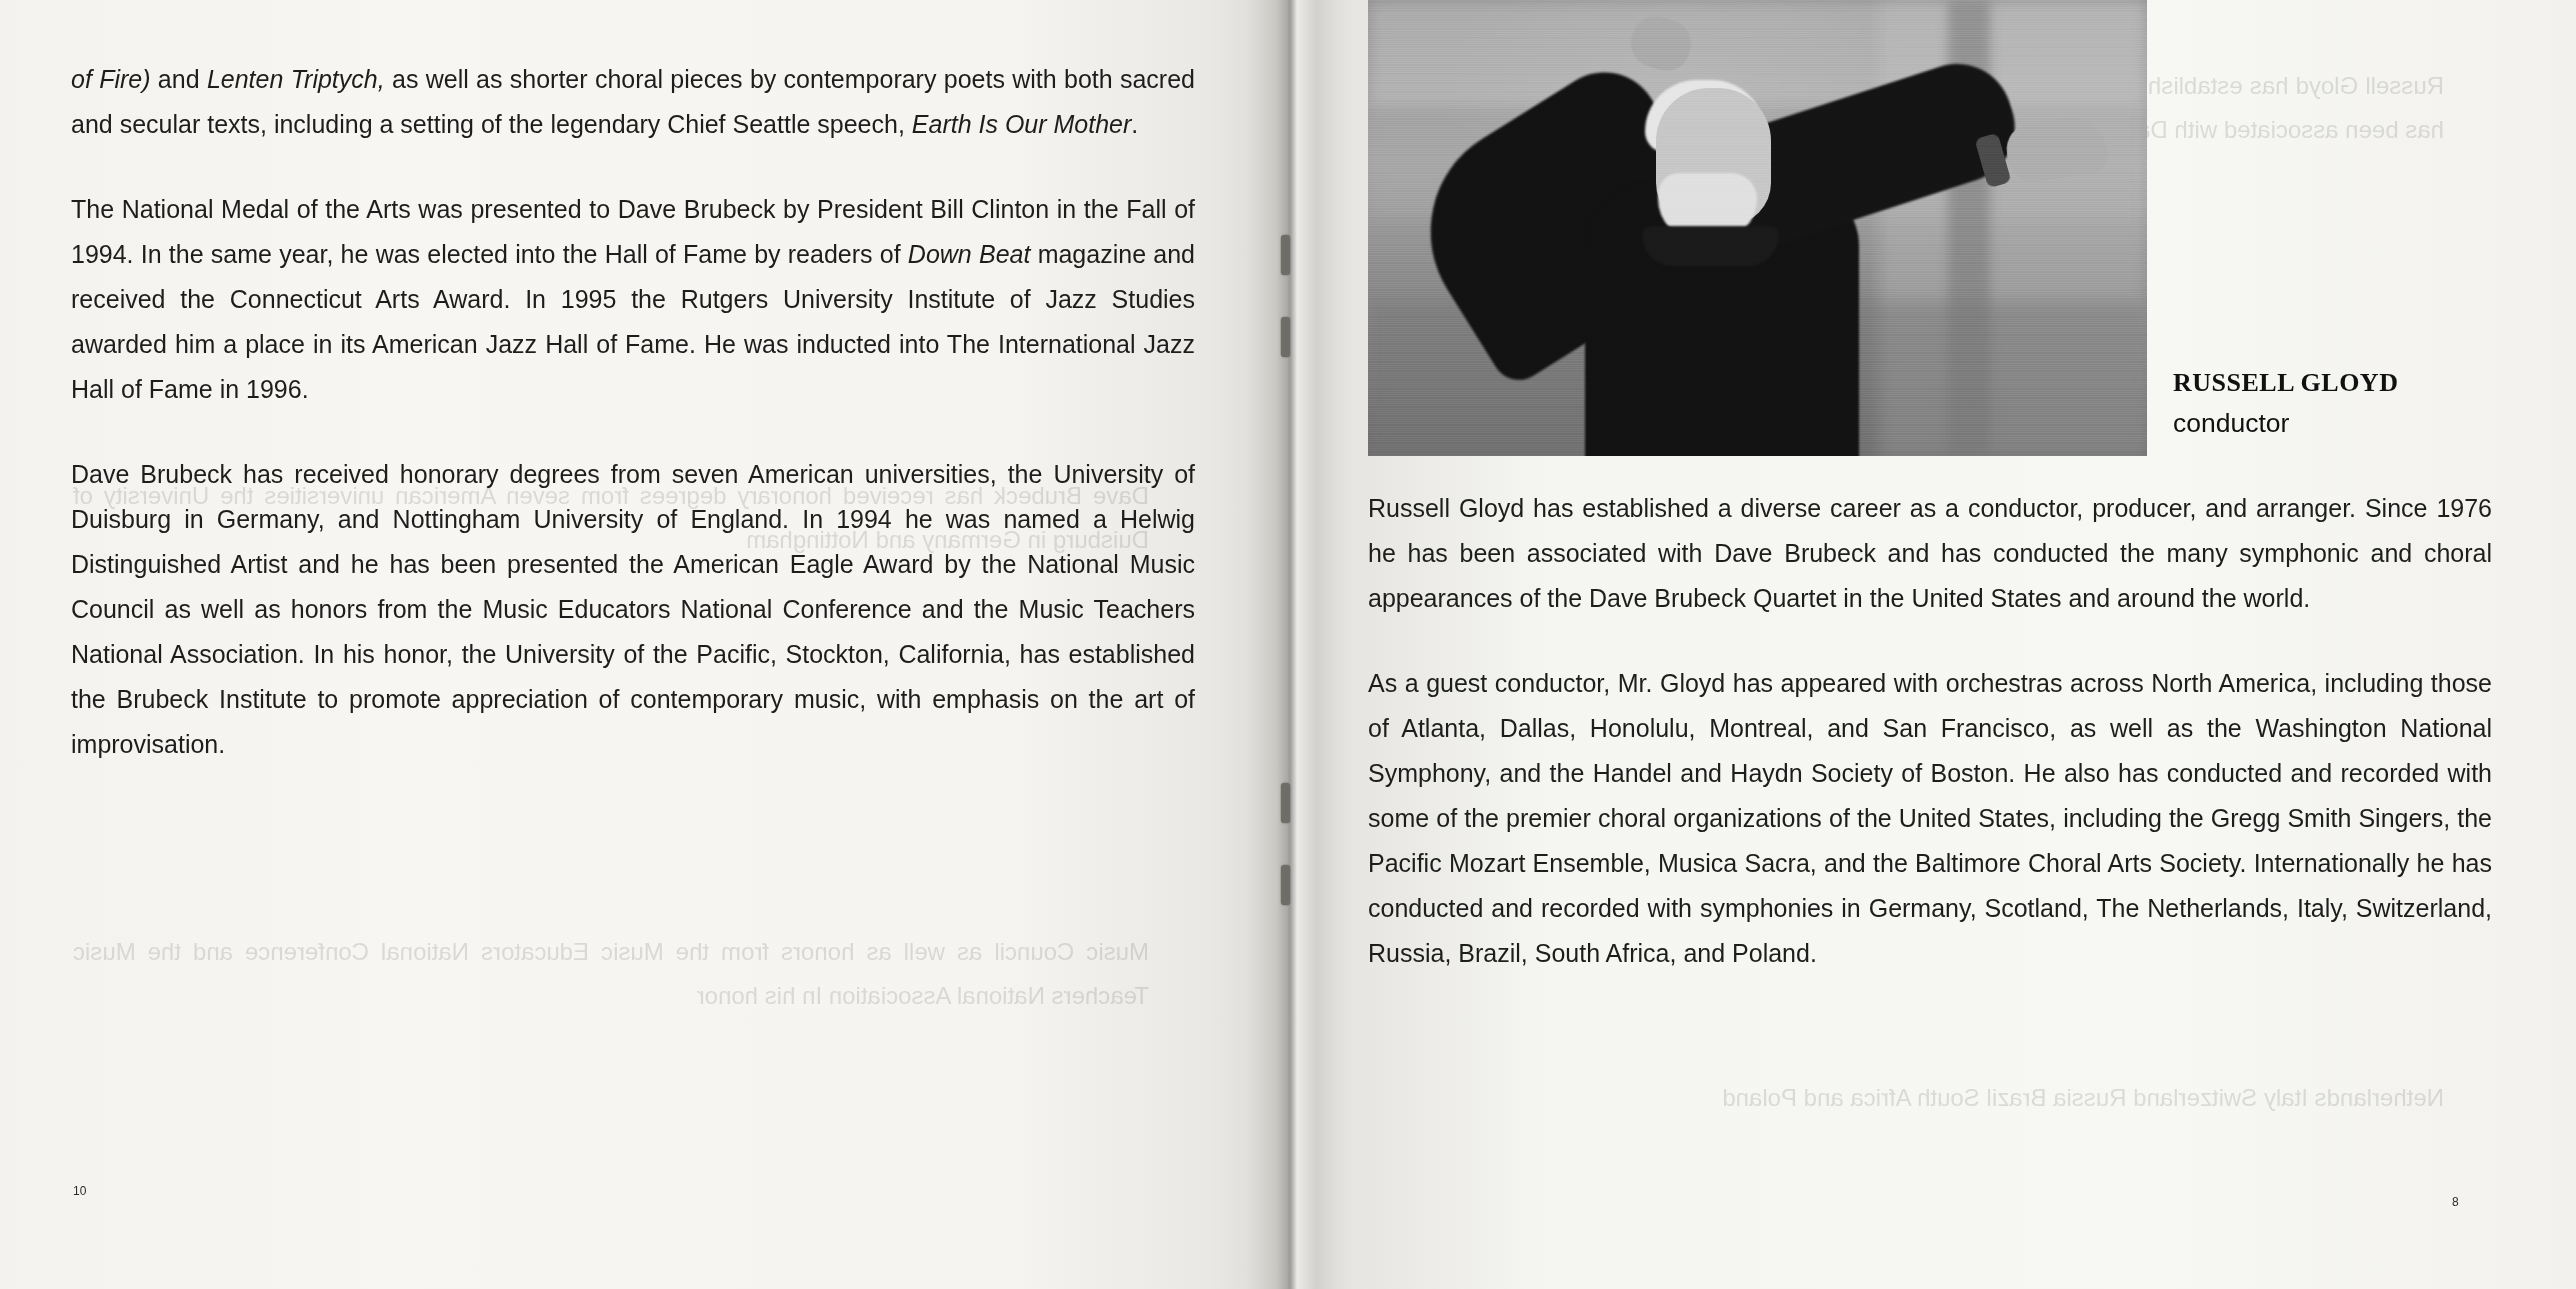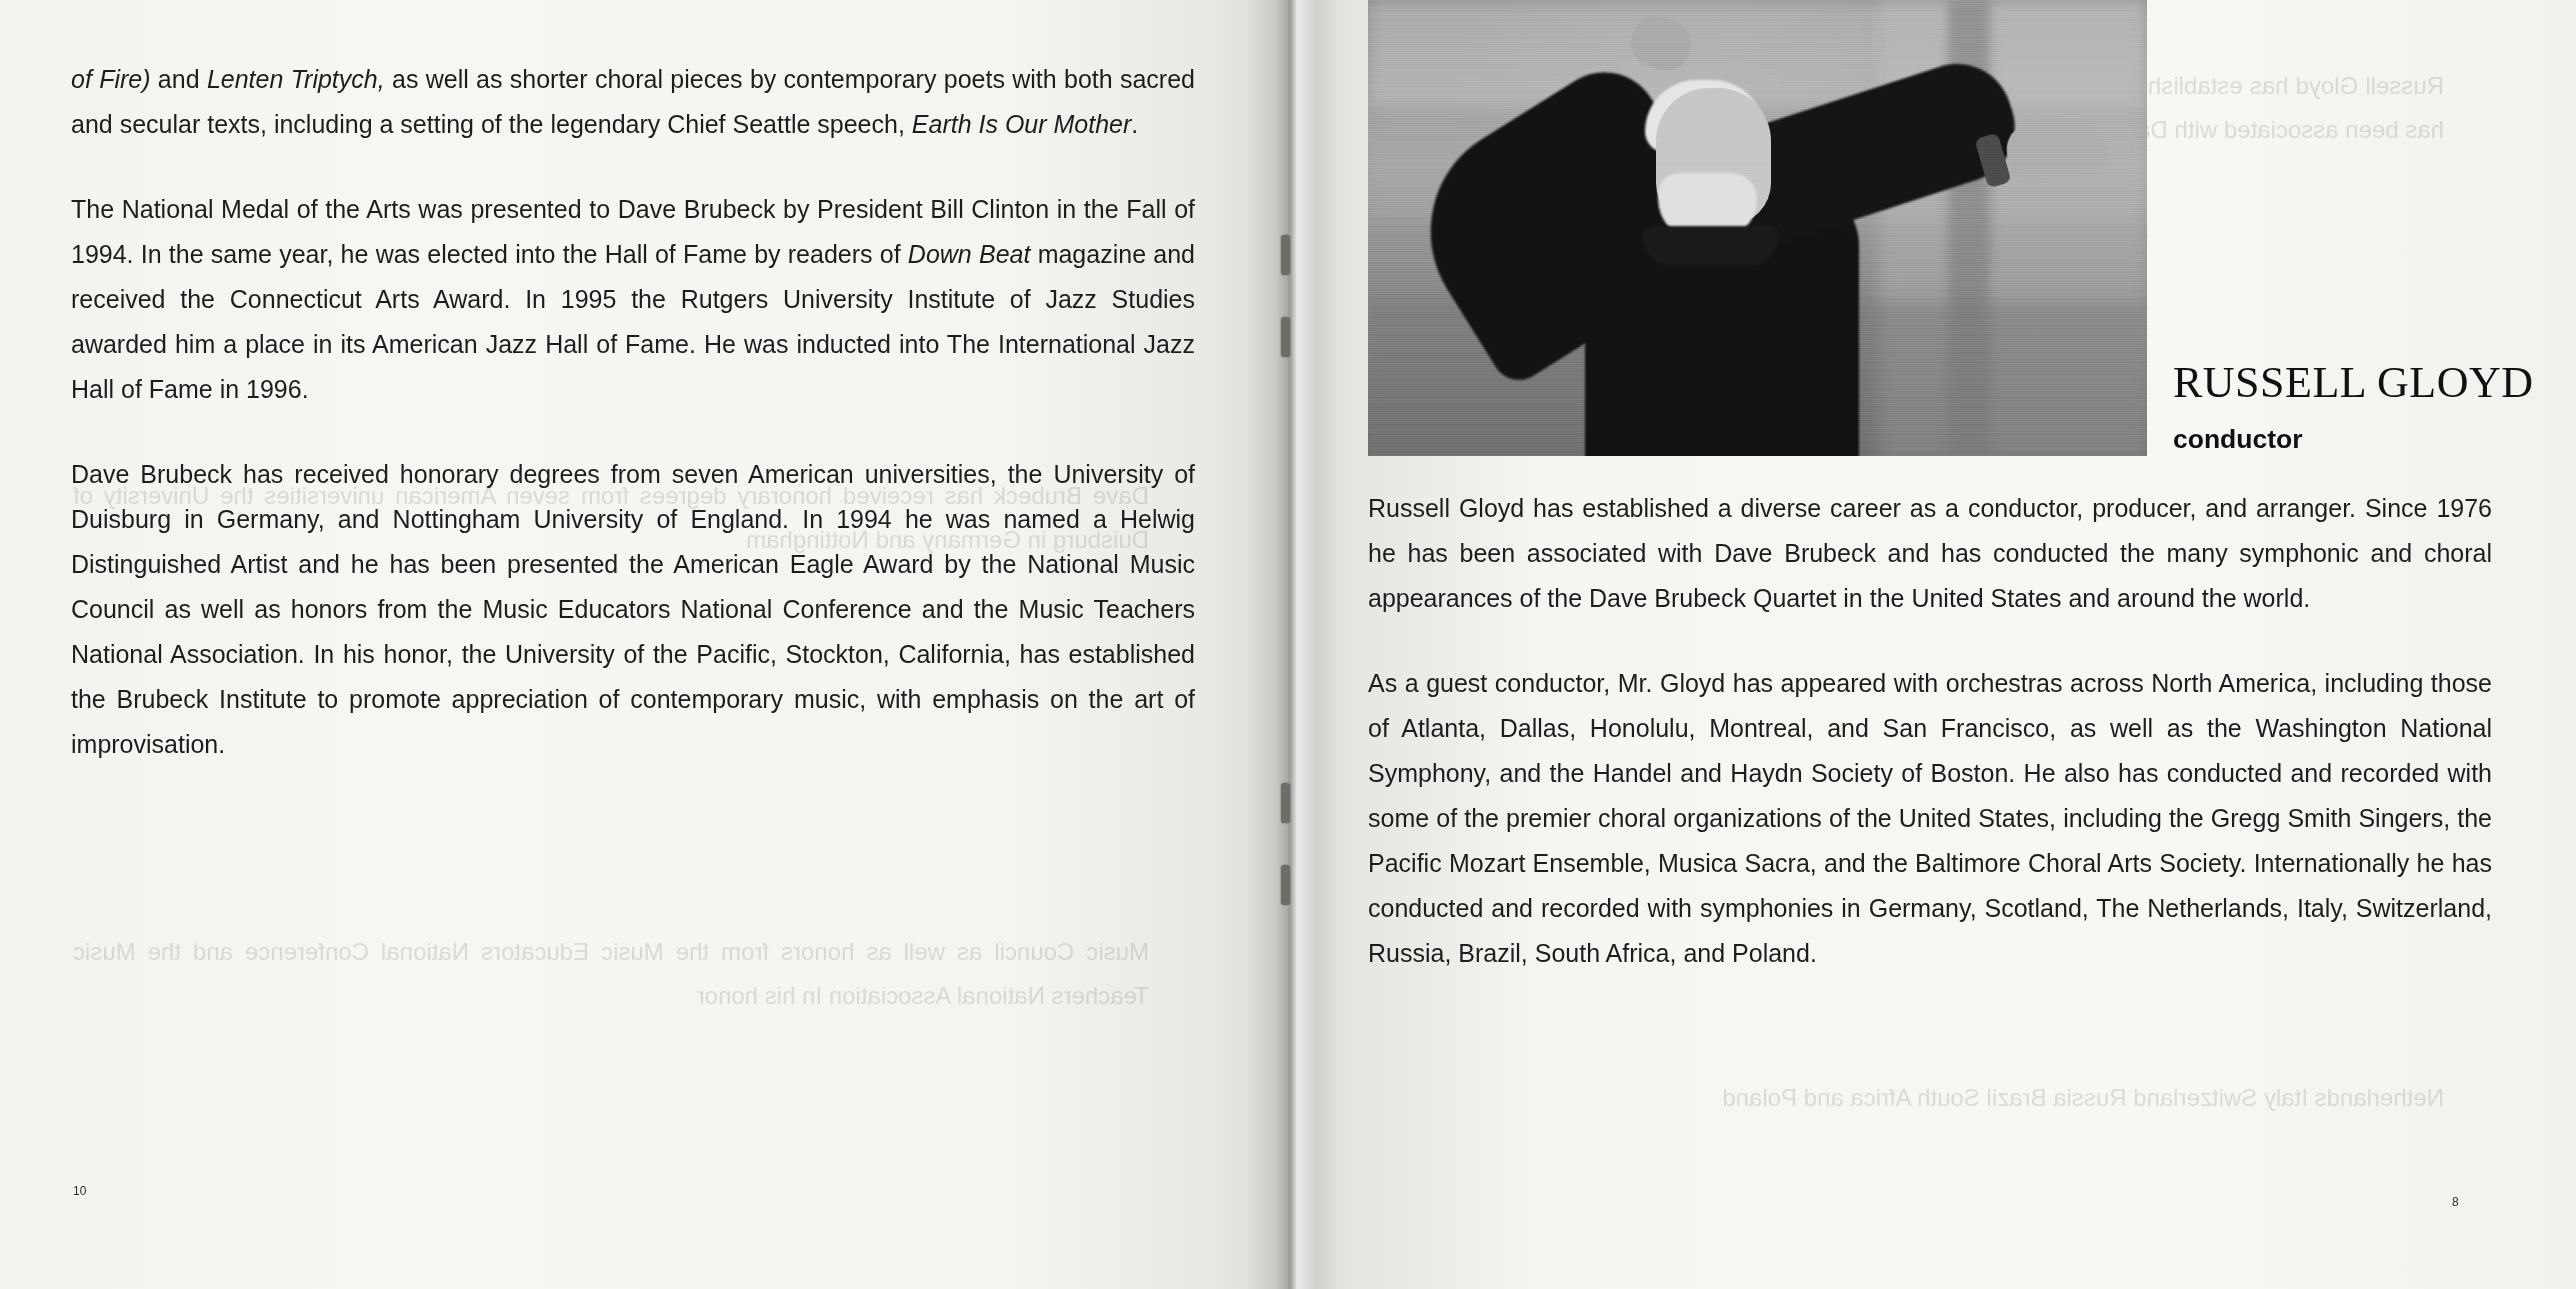--- a/index.html
+++ b/index.html
@@ -210,32 +210,32 @@
   }
 
   
   .caption {
     position: absolute;
     left: 2173px; top: 363px;
     width: 301px;
     color: #111;
   }
   .caption-name {
-    font-size: 44px;
+    font-size: 26px;
     letter-spacing: 0.5px;
     line-height: 40px;
     font-family: "Liberation Serif", serif;
-    font-weight: 400;
+    font-weight: 700;
     white-space: nowrap;
   }
   .caption-role {
     font-size: 26.5px;
-    font-weight: 700;
+    font-weight: 400;
     line-height: 36px;
-    margin-top: 18px;
+    margin-top: 2px;
   }
 
   
   .folio {
     position: absolute;
     font-size: 12px;
     color: #2b2b2b;
   }
   .folio-left { left: 73px; top: 1184px; }
   .folio-right { left: 2452px; top: 1195px; }

